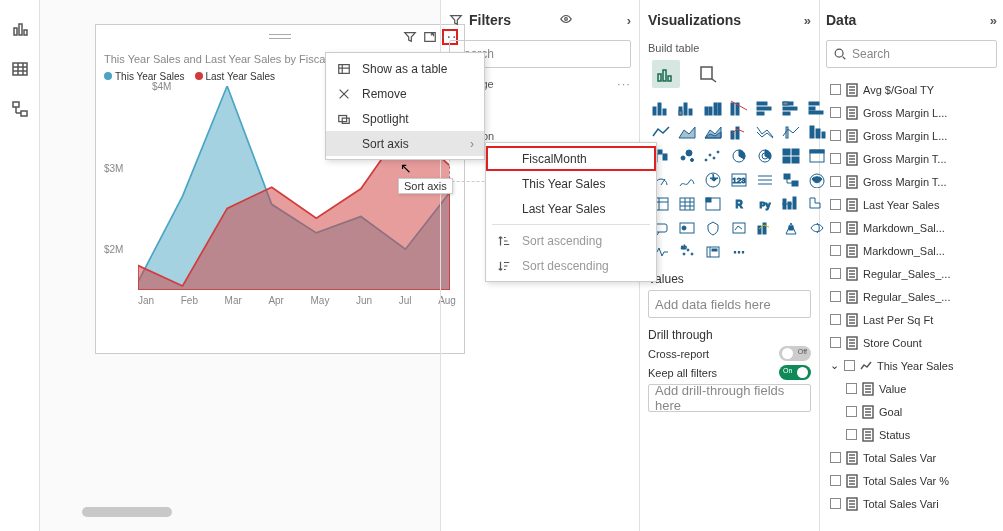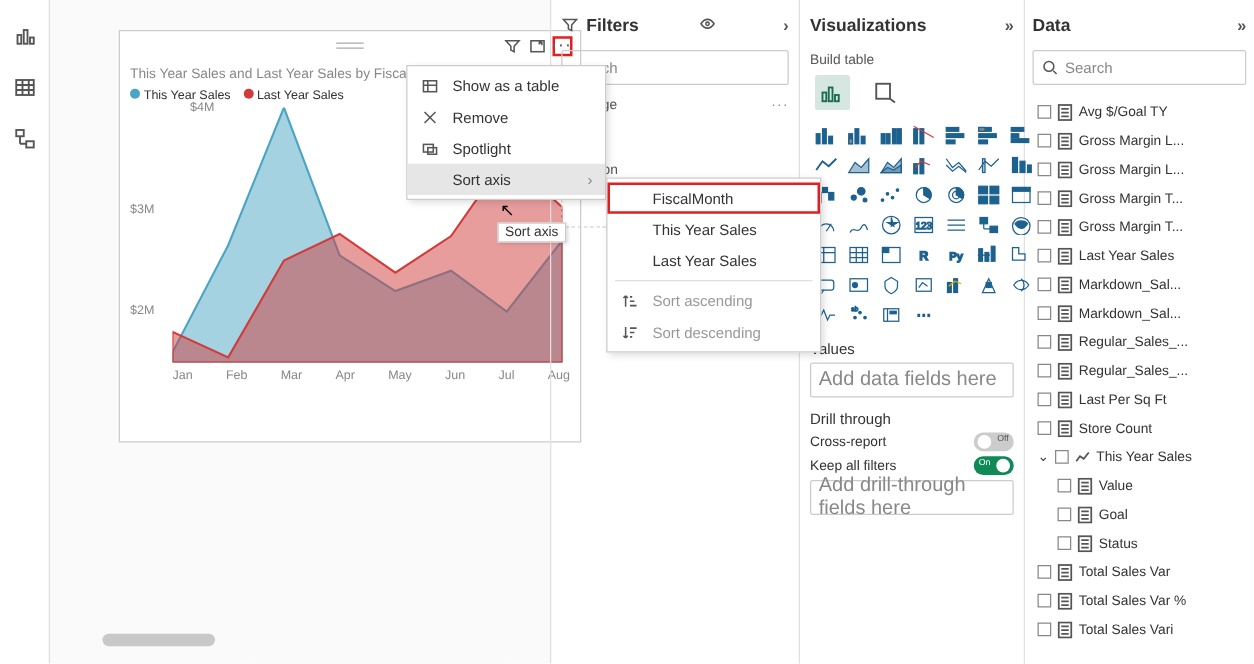--- a/index.html
+++ b/index.html
@@ -55,21 +55,21 @@
 
 
 .viz-pane { position:absolute; left:640px; top:0; width:180px; height:531px; border-right:1px solid #e0e0e0; padding:0 8px; font-size:12px; }
 .viz-sub { color:#555; font-size:11px; margin:2px 0 6px; }
 .viz-mode { display:flex; gap:14px; margin-bottom:10px; padding-left:4px; }
 .viz-mode .btn { width:28px; height:28px; display:flex; align-items:center; justify-content:center; border-radius:2px; cursor:pointer; }
 .viz-mode .btn.active { background:#d6e6e0; }
 .viz-grid { display:grid; grid-template-columns:repeat(7, 22px); gap:4px; margin-bottom:10px; }
 .viz-cell { width:22px; height:20px; display:flex; align-items:center; justify-content:flex-end; cursor:pointer; color:#be185d; }
 .viz-cell svg { width:18px; height:16px; }
-.field-well { border:1px solid #ccc; border-radius:2px; height:28px; display:flex; align-items:center; padding:0 6px; color:#888; font-size:16px; margin:4px 0 10px; }
+.field-well { border:1px solid #ccc; border-radius:2px; height:28px; display:flex; align-items:center; padding:0 6px; color:#888; font-size:13px; margin:4px 0 10px; }
 .section-head { font-size:12px; color:#333; margin:4px 0; }
 .drill-row { display:flex; justify-content:space-between; align-items:center; font-size:11px; margin:4px 0; }
 .toggle { width:32px; height:15px; border-radius:8px; background:#ccc; position:relative; cursor:pointer; }
 .toggle .knob { position:absolute; width:11px; height:11px; border-radius:50%; background:#fff; top:2px; left:3px; }
 .toggle.on { background:#0f8a56; } .toggle.on .knob { left:auto; right:3px; }
 .toggle .tlbl { position:absolute; font-size:7px; color:#fff; top:2px; }
 .toggle.on .tlbl { left:4px; } .toggle:not(.on) .tlbl { right:4px; color:#555; }
 
 
 .data-pane { position:absolute; left:820px; top:0; width:183px; height:531px; padding:0 6px; font-size:12px; }

